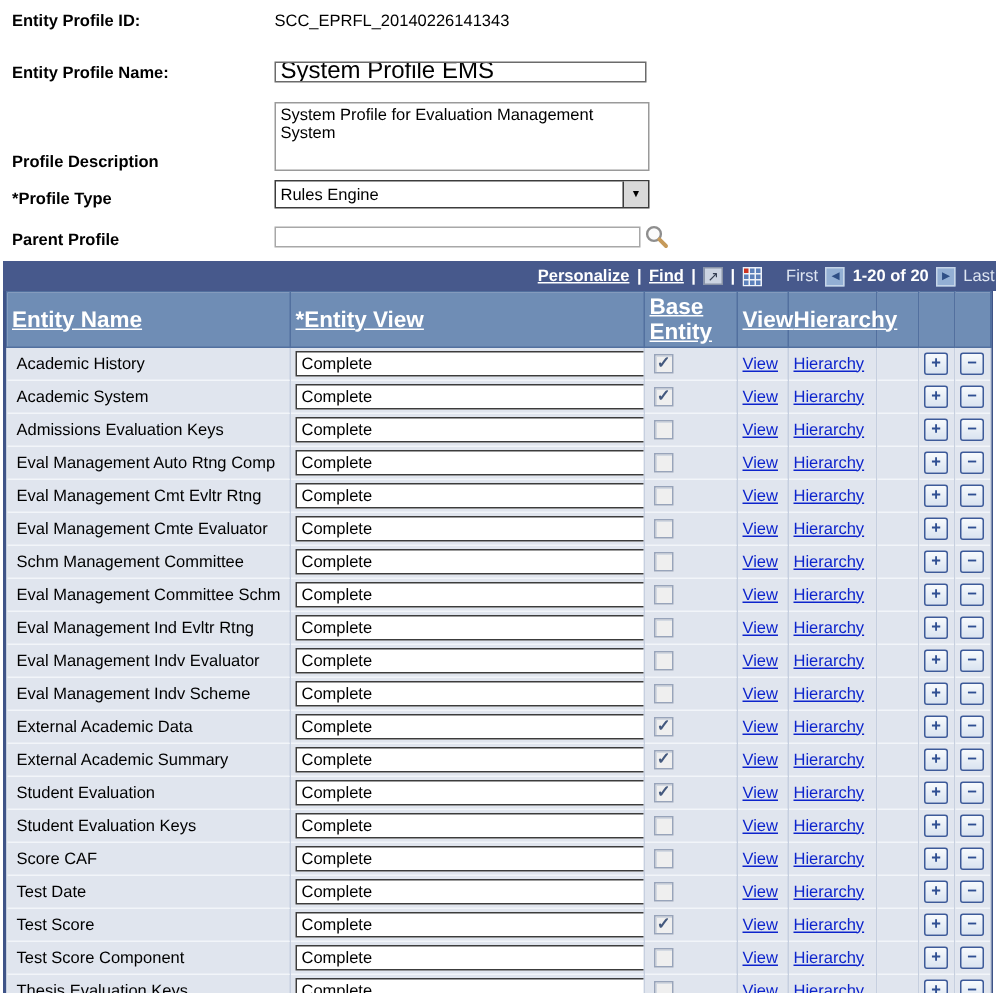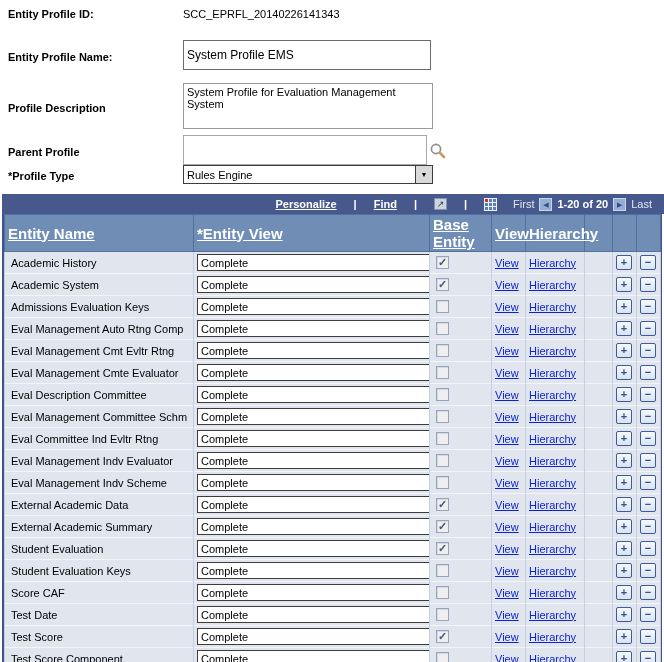--- a/index.html
+++ b/index.html
@@ -7,30 +7,30 @@
   body {
     width:664px; height:662px;
     font-family:"Liberation Sans", sans-serif;
     font-size:11px; color:#000;
     overflow:hidden;
   }
   a { color:#0d24cc; text-decoration:underline; cursor:pointer; }
 
   
   .form-area { padding:5px 0 0 8px; }
-  .form-row { display:flex; align-items:center; }
+  .form-row { display:flex; align-items:flex-end; }
   .form-row .flabel { width:175px; font-weight:bold; padding-top:3px; }
   .row-id    { margin-bottom:7px; }
   .row-name  { margin-bottom:13px;margin-top:20px; }
   .row-desc  { margin-bottom:6px; }
   .row-type  { margin-bottom:10px; }
   .static-value { padding-top:3px; }
   .text-input {
-    width:248px; height:30px; border:1px solid #6b6b6b; padding:1px 3px;
-    font-family:"Liberation Sans", sans-serif; font-size:12px; background:#fff;
+    width:248px; height:14px; border:1px solid #6b6b6b; padding:1px 3px;
+    font-family:"Liberation Sans", sans-serif; font-size:16px; background:#fff;
   }
   .light-border { border-color:#a8a8a8; width:244px; }
   textarea.desc-box {
     width:250px; height:46px; border:1px solid #9a9a9a; resize:none;
     font-family:"Liberation Sans", sans-serif; font-size:11px; padding:2px 3px; background:#fff;
   }
   .fselect {
     display:inline-flex; align-items:stretch; background:#fff;
     border:1px solid #3c3c3c; height:19px;
   }
@@ -47,28 +47,28 @@
   .grid-wrap {
     margin:8px 2px 0 2px; width:660px;
     border-left:2px solid #3f5488; border-right:2px solid #3f5488; border-bottom:3px solid #3f5488;
   }
   .grid-navbar {
     background:#47598c; height:20px; display:flex; align-items:center;
     color:#fff; padding:0 3px; margin:0 -2px; 
     width:664px;
   }
   .grid-navbar a { color:#fff; font-weight:bold; }
-  .toolbar-links { margin-left:auto; display:flex; align-items:center; gap:17px; }
+  .toolbar-links { margin-left:auto; display:flex; align-items:center; gap:5px; }
   .tb-sep { color:#fff; font-weight:bold; }
   .icon-popup {
     display:inline-block; width:13px; height:12px; background:#ccd4e2;
     border:1px solid #8a94a8; color:#343e52; font-size:9px; line-height:10px;
     text-align:center; cursor:pointer;
   }
-  .pager { display:flex; align-items:center; gap:5px; margin-left:16px; margin-right:11px; }
+  .pager { display:flex; align-items:center; gap:5px; margin-left:16px; margin-right:0; }
   .pager-label { color:#dfe6f2; }
   .pager-range { font-weight:bold; color:#fff; }
   .pg-btn {
     width:13px; height:13px; background:#93afd4; border:1px solid #c6d5e8;
     color:#2f4f86; font-size:7px; line-height:11px; text-align:center; padding:0;
     cursor:pointer; font-family:"Liberation Sans", sans-serif;
   }
 
   table.grid-table { border-collapse:collapse; table-layout:fixed; width:656px; }
   .grid-table th {
@@ -108,35 +108,35 @@
     <span class="static-value">SCC_EPRFL_20140226141343</span>
   </div>
   <div class="form-row row-name">
     <span class="flabel">Entity Profile Name:</span>
     <input class="text-input" type="text" value="System Profile EMS" style="">
   </div>
   <div class="form-row row-desc">
     <span class="flabel">Profile Description</span>
     <textarea class="desc-box" style="">System Profile for Evaluation Management System</textarea>
   </div>
+  <div class="form-row row-type">
+    <span class="flabel">*Profile Type</span>
+    <span class="fselect form-select">
+      <span class="sel-txt">Rules Engine</span>
+      <span class="sel-btn">▼</span>
+    </span>
+  </div>
   <div class="form-row row-parent">
     <span class="flabel">Parent Profile</span>
     <span class="lookup-wrap">
       <input class="text-input light-border" type="text" value="" style="">
       <svg class="search-icon" width="17" height="17" viewBox="0 0 17 17">
         <circle cx="7" cy="7" r="4.6" fill="#fbfbfb" stroke="#8e8e8e" stroke-width="1.6"></circle>
         <line x1="10.6" y1="10.6" x2="15" y2="15" stroke="#c69a5a" stroke-width="2.6" stroke-linecap="round"></line>
       </svg>
-    </span>
-  </div>
-  <div class="form-row row-type">
-    <span class="flabel">*Profile Type</span>
-    <span class="fselect form-select">
-      <span class="sel-txt">Rules Engine</span>
-      <span class="sel-btn">▼</span>
     </span>
   </div>
 </div>
 
 <div class="grid-wrap">
   <div class="grid-navbar">
     <span class="toolbar-links">
       <a>Personalize</a>
       <span class="tb-sep">|</span>
       <a>Find</a>
@@ -263,21 +263,21 @@
               <span class="sel-btn">▼</span>
             </span></td>
           <td><span class="cb"></span></td>
           <td><a>View</a></td>
           <td><a>Hierarchy</a></td>
           <td></td>
           <td><button class="rowbtn">+</button></td>
           <td><button class="rowbtn">−</button></td>
         </tr>
         <tr>
-          <td class="c-name"><span>Eval Description Committee</span></td>
+          <td class="c-name"><span>Schm Management Committee</span></td>
           <td><span class="fselect row-select">
               <span class="sel-txt">Complete</span>
               <span class="sel-btn">▼</span>
             </span></td>
           <td><span class="cb"></span></td>
           <td><a>View</a></td>
           <td><a>Hierarchy</a></td>
           <td></td>
           <td><button class="rowbtn">+</button></td>
           <td><button class="rowbtn">−</button></td>
@@ -289,21 +289,21 @@
               <span class="sel-btn">▼</span>
             </span></td>
           <td><span class="cb"></span></td>
           <td><a>View</a></td>
           <td><a>Hierarchy</a></td>
           <td></td>
           <td><button class="rowbtn">+</button></td>
           <td><button class="rowbtn">−</button></td>
         </tr>
         <tr>
-          <td class="c-name"><span>Eval Committee Ind Evltr Rtng</span></td>
+          <td class="c-name"><span>Eval Management Ind Evltr Rtng</span></td>
           <td><span class="fselect row-select">
               <span class="sel-txt">Complete</span>
               <span class="sel-btn">▼</span>
             </span></td>
           <td><span class="cb"></span></td>
           <td><a>View</a></td>
           <td><a>Hierarchy</a></td>
           <td></td>
           <td><button class="rowbtn">+</button></td>
           <td><button class="rowbtn">−</button></td>

